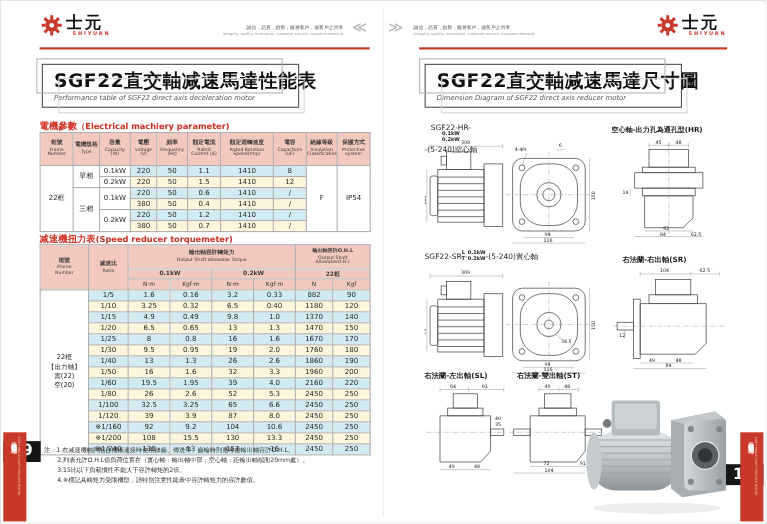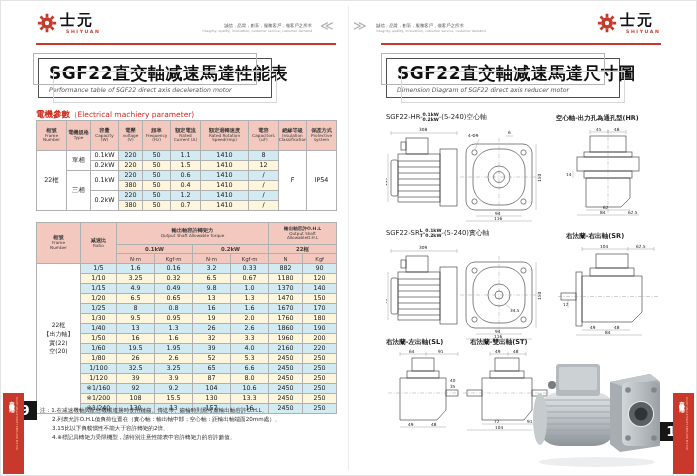--- a/index.html
+++ b/index.html
@@ -19,21 +19,21 @@
   .redline{position:absolute;height:2px;background:#c8392b;}
 
   
   .tbox{position:absolute;background:#fff;border:1.6px solid #4f4f4f;padding:3px 10px 4px;}
   .tbox::before{content:"";position:absolute;left:-6px;top:-6px;right:14px;bottom:12px;border:1px solid #b4b4b4;}
   .tbox::after{content:"";position:absolute;right:-6px;bottom:-6px;left:14px;top:12px;border:1px solid #d7d7d7;}
   .tbox h1{margin:0;font-size:17px;font-weight:bold;color:#101010;letter-spacing:0.5px;white-space:nowrap;}
   .tbox .sub{font-size:6.2px;font-style:italic;color:#555;margin-top:1px;}
 
   .sec{position:absolute;font-size:8.5px;font-weight:bold;color:#cf2d1f;white-space:nowrap;}
-  .sec .en{font-weight:normal;font-size:7.5px;}
+  .sec .en{font-weight:bold;font-size:7.5px;}
 
   
   table{border-collapse:collapse;table-layout:fixed;}
   .dtable{position:absolute;width:300px;font-size:6.4px;}
   .dtable th,.dtable td{border:0.8px solid #b0b0b0;text-align:center;vertical-align:middle;padding:0;overflow:hidden;}
   .dtable th{background:#f3c8be;font-weight:bold;color:#3a3a3a;}
   .hcn{font-size:5.2px;line-height:1.15;}
   .hen{font-size:4.2px;font-weight:normal;line-height:1.1;}
   .rowh{height:9px;line-height:9px;}
   .bg-b{background:#d2ebf2;}
@@ -199,20 +199,23 @@
     <tr class="rowh">
       <td class="bg-c">380</td>
       <td class="bg-c">50</td>
       <td class="bg-c">0.7</td>
       <td class="bg-c">1410</td>
       <td class="bg-c">/</td>
     </tr>
   </tbody>
     </table>
 
+  <div class="sec" style="left:36px;top:212px;">
+    <span>减速機扭力表</span><span class="en">(Speed reducer torquemeter)</span>
+  </div>
 
   <table class="dtable" style="left:36px;top:222px;">
     <colgroup>
         <col style="width:44px">
         <col style="width:36px">
         <col style="width:38px">
         <col style="width:38px">
         <col style="width:38px">
         <col style="width:38px">
         <col style="width:34px">
@@ -265,21 +268,21 @@
           <td class="bg-b">3.2</td>
           <td class="bg-b">0.33</td>
           <td class="bg-b">882</td>
           <td class="bg-b">90</td>
     </tr>
     <tr class="rowh">
           <td class="bg-c">1/10</td>
           <td class="bg-c">3.25</td>
           <td class="bg-c">0.32</td>
           <td class="bg-c">6.5</td>
-          <td class="bg-c">0.67</td>
+          <td class="bg-c">0.40</td>
           <td class="bg-c">1180</td>
           <td class="bg-c">120</td>
         </tr>
     <tr class="rowh">
           <td class="bg-b">1/15</td>
           <td class="bg-b">4.9</td>
           <td class="bg-b">0.49</td>
           <td class="bg-b">9.8</td>
           <td class="bg-b">1.0</td>
           <td class="bg-b">1370</td>
@@ -427,21 +430,21 @@
       <div class="en">SHIYUAN</div>
     </div>
   </div>
   <div class="redline" style="left:381px;top:43px;width:280px;"></div>
 
   <div class="tbox" style="left:386px;top:58px;width:212px;">
     <h1>SGF22直交軸减速馬達尺寸圖</h1>
     <div class="sub">Dimension Diagram of SGF22 direct axis reducer motor</div>
   </div>
 
-  <div class="dlabel" style="left:386px;top:112px;font-weight:normal;">
+  <div class="dlabel" style="left:386px;top:112px;font-weight:normal;flex-direction:column;">
     <span>SGF22-HR-</span>
     <span class="stack">
         <span>0.1kW</span>
         <span>0.2kW</span>
       </span>
     <span>-(5-240)空心軸</span>
   </div>
   <svg class="draw" style="left:386px;top:124px;" width="158" height="100" viewBox="0 0 158 100">
     <g class="ln">
       <rect x="5" y="36" width="7" height="36" rx="2"></rect>

